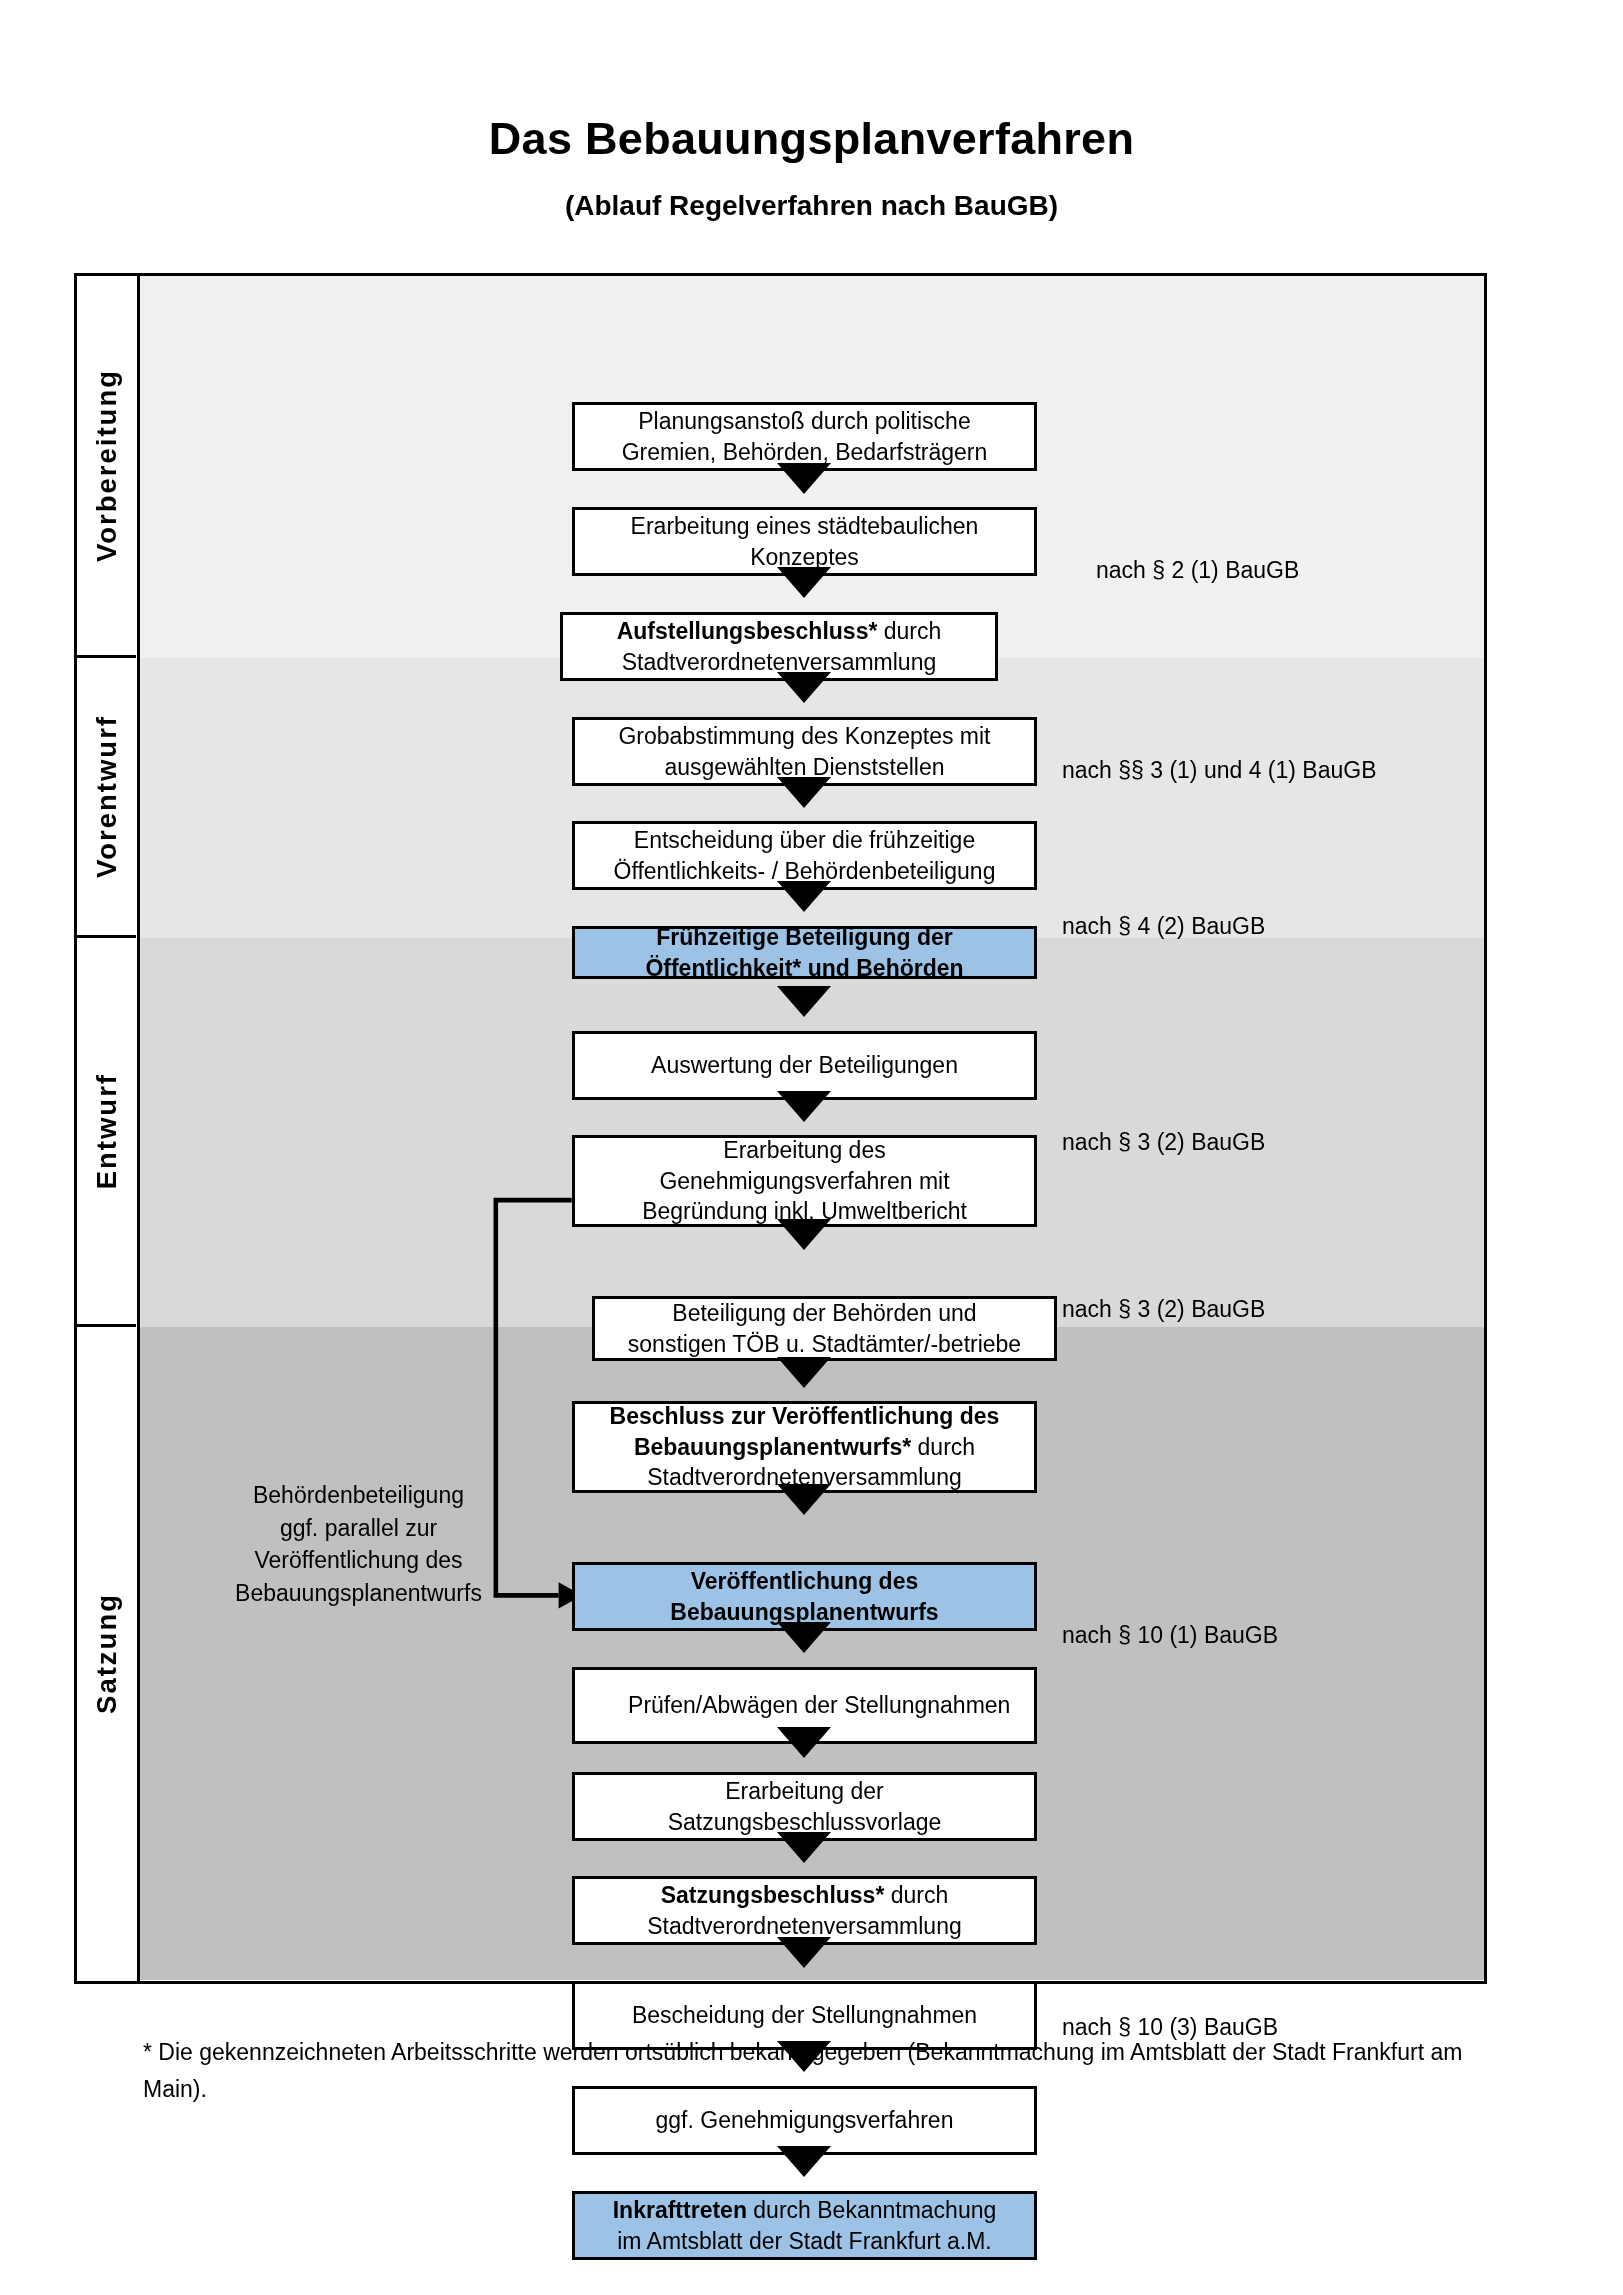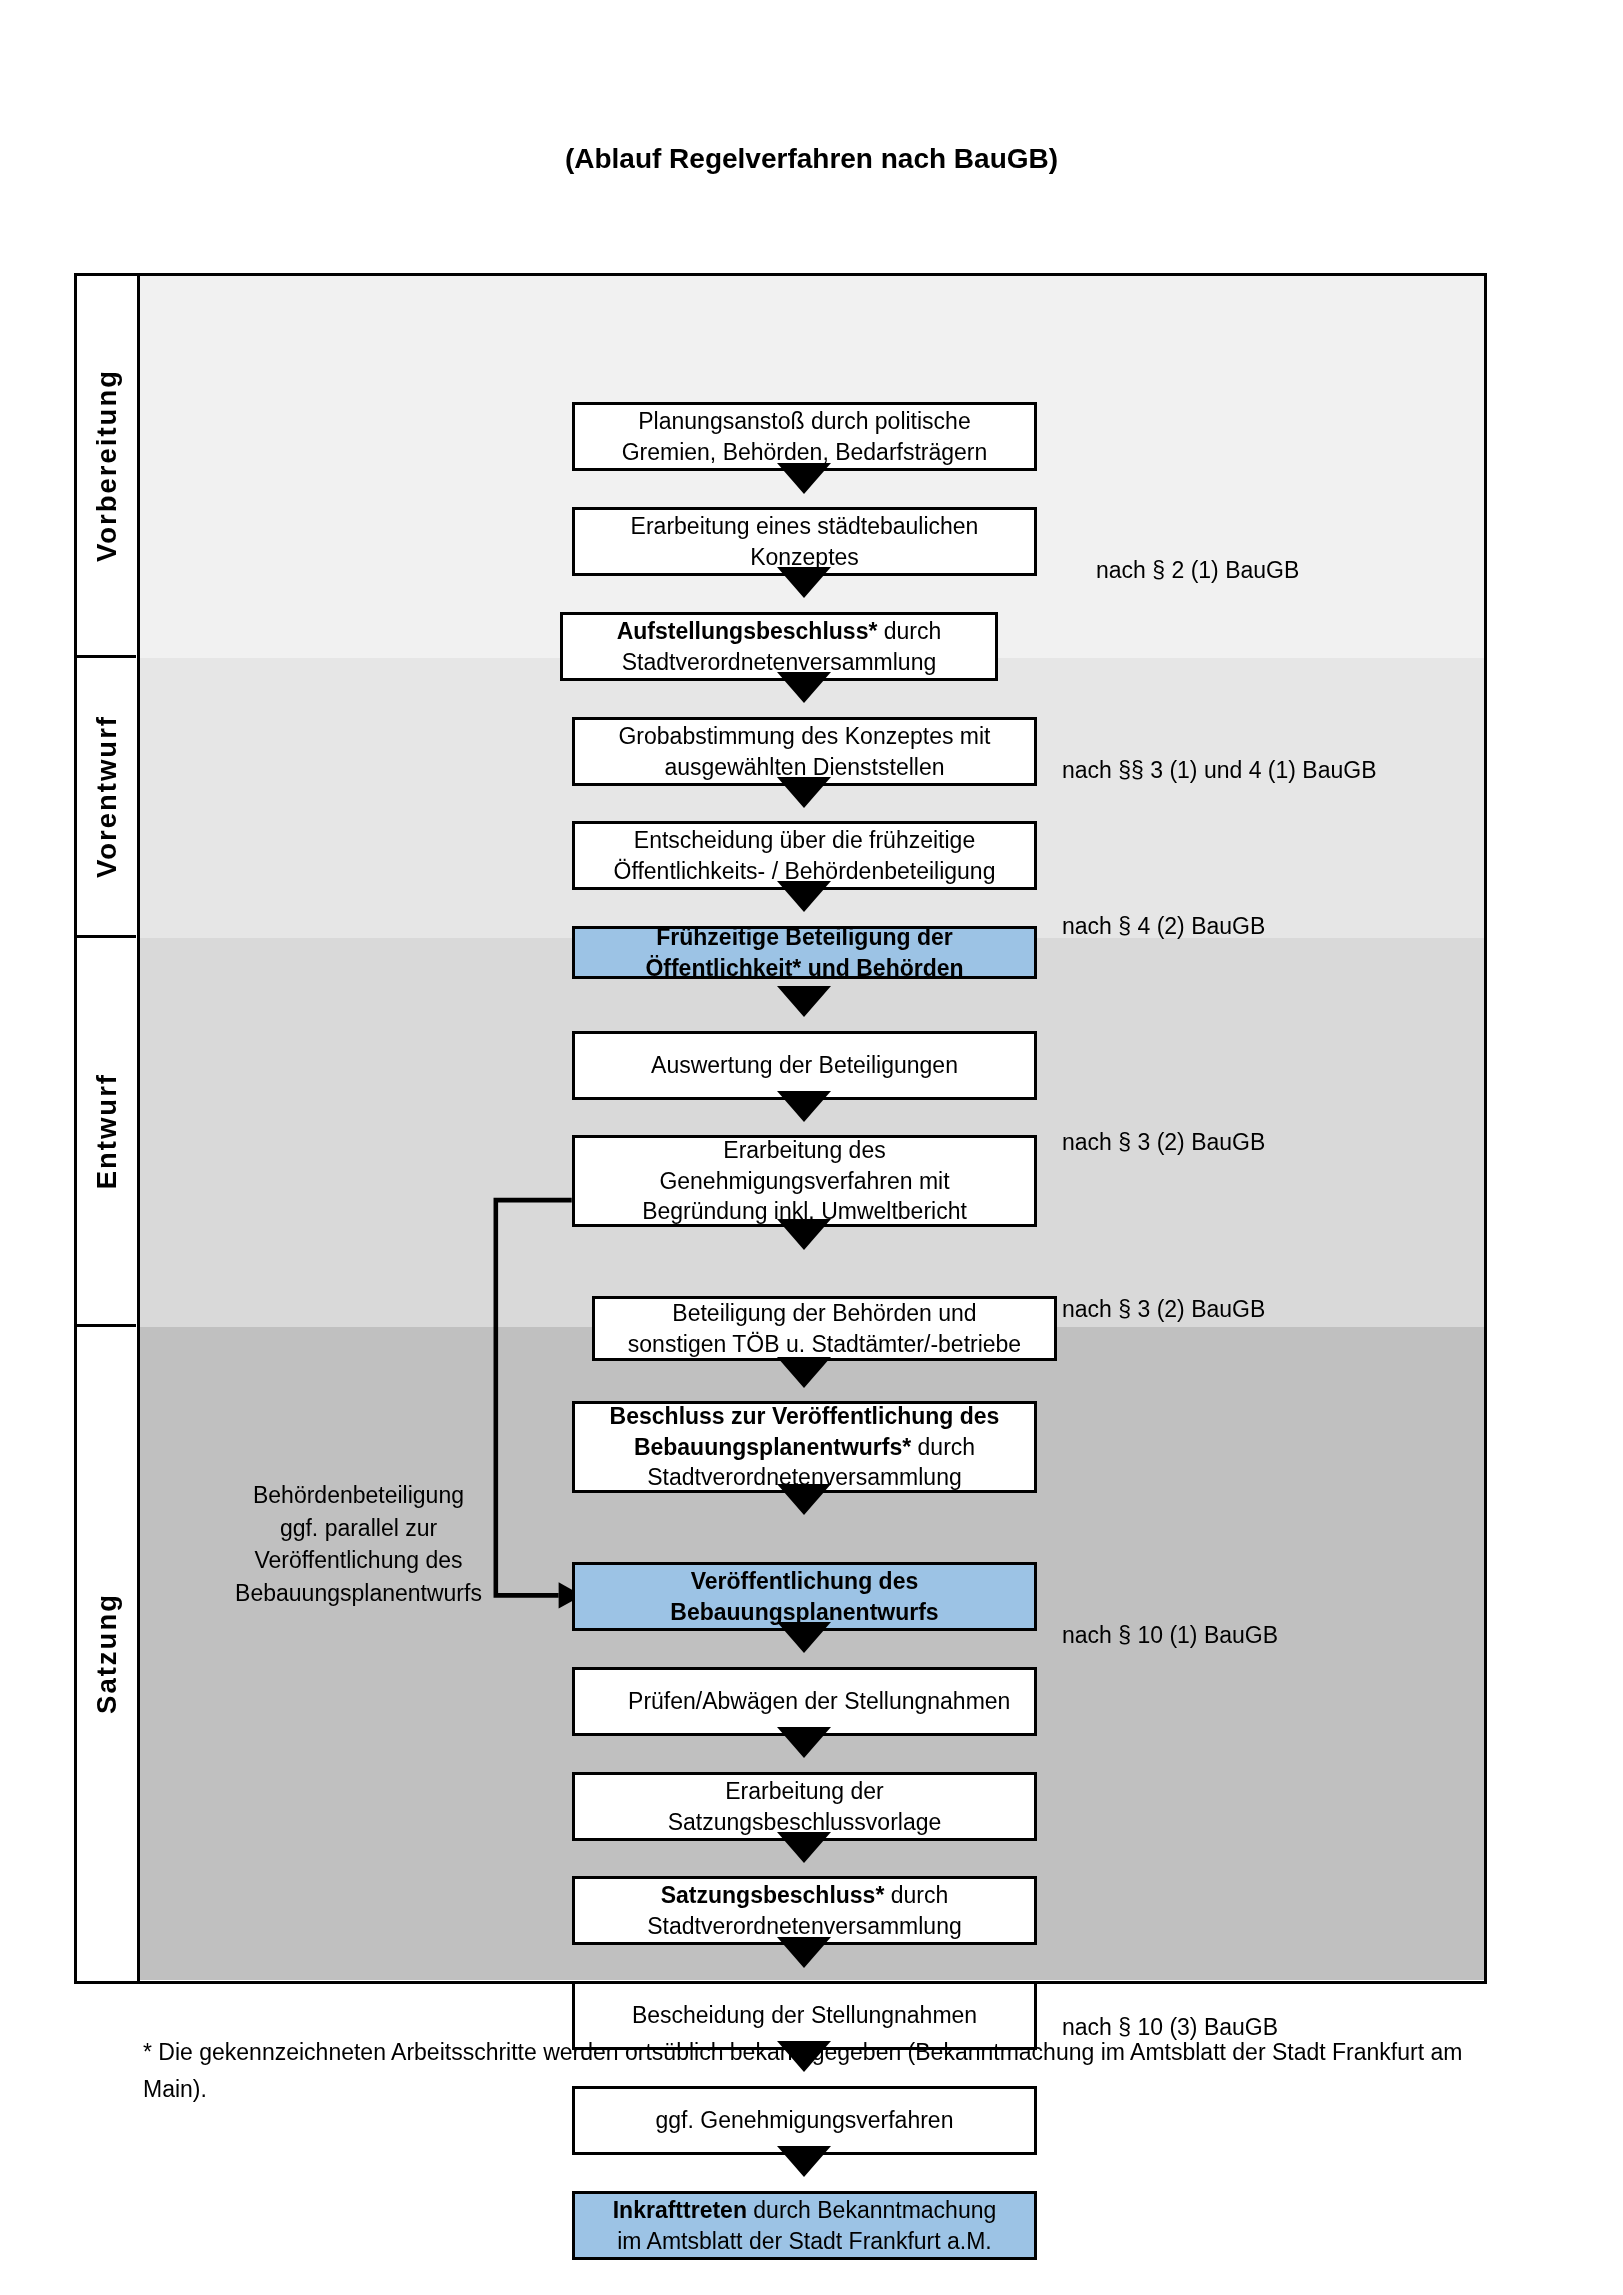--- a/index.html
+++ b/index.html
@@ -145,20 +145,21 @@
     top: 2034px;
     width: 1348px;
     font-size: 23px;
     line-height: 1.62;
   }
 </style>
 </head>
 <body>
 
 <div id="title-block">
+  <h1 id="main-title">Das Bebauungsplanverfahren</h1>
   <h2 id="sub-title">(Ablauf Regelverfahren nach BauGB)</h2>
 </div>
 
 <div id="frame">
 
   <div id="bands">
       <div class="band" style="top: 0px; height: 382px; background: rgb(241, 241, 241);"></div>
       <div class="band" style="top: 382px; height: 280px; background: rgb(230, 230, 230);"></div>
       <div class="band" style="top: 662px; height: 389px; background: rgb(217, 217, 217);"></div>
       <div class="band" style="top: 1051px; height: 653px; background: rgb(192, 192, 192);"></div>
@@ -230,21 +231,21 @@
       </div>
       <div class="node" style="left: 495px; width: 465px; top: 1125px; height: 92px;">
         <span class="ln"><span class="b">Beschluss zur Veröffentlichung des</span></span>
         <span class="ln"><span class="b">Bebauungsplanentwurfs*</span> durch</span>
         <span class="ln">Stadtverordnetenversammlung</span>
       </div>
       <div class="node blue" style="left: 495px; width: 465px; top: 1286px; height: 69px;">
         <span class="ln"><span class="b">Veröffentlichung des</span></span>
         <span class="ln"><span class="b">Bebauungsplanentwurfs</span></span>
       </div>
-      <div class="node" style="left: 495px; width: 465px; top: 1391px; height: 69px; padding-left: 36px;">
+      <div class="node" style="left: 495px; width: 465px; top: 1391px; height: 77px; padding-left: 36px;">
         <span class="ln">Prüfen/Abwägen der Stellungnahmen</span>
       </div>
       <div class="node" style="left: 495px; width: 465px; top: 1496px; height: 69px;">
         <span class="ln">Erarbeitung der</span>
         <span class="ln">Satzungsbeschlussvorlage</span>
       </div>
       <div class="node" style="left: 495px; width: 465px; top: 1600px; height: 69px;">
         <span class="ln"><span class="b">Satzungsbeschluss*</span> durch</span>
         <span class="ln">Stadtverordnetenversammlung</span>
       </div>

